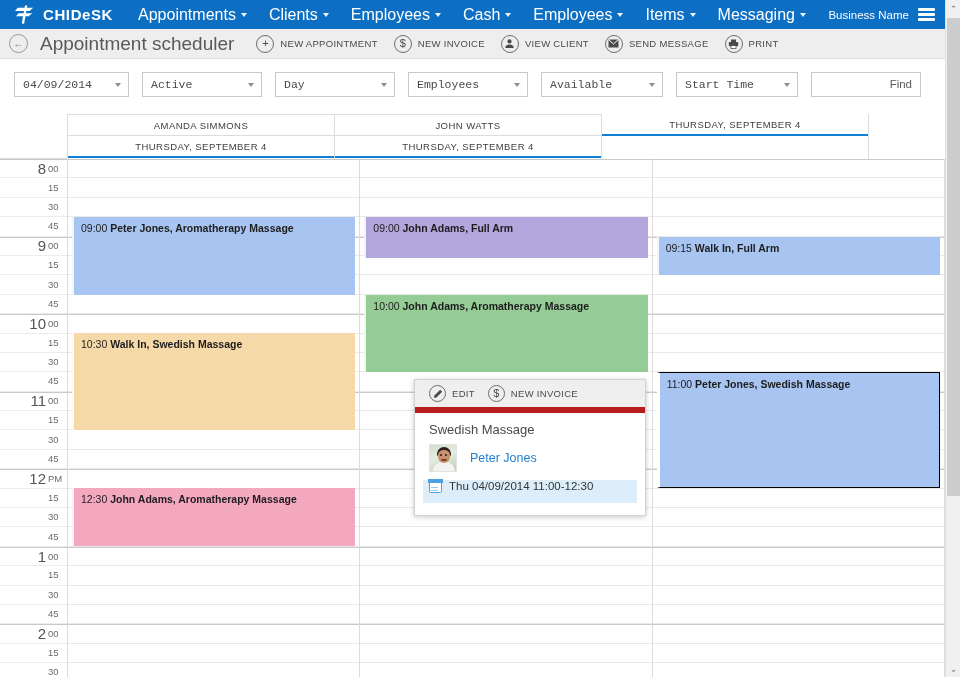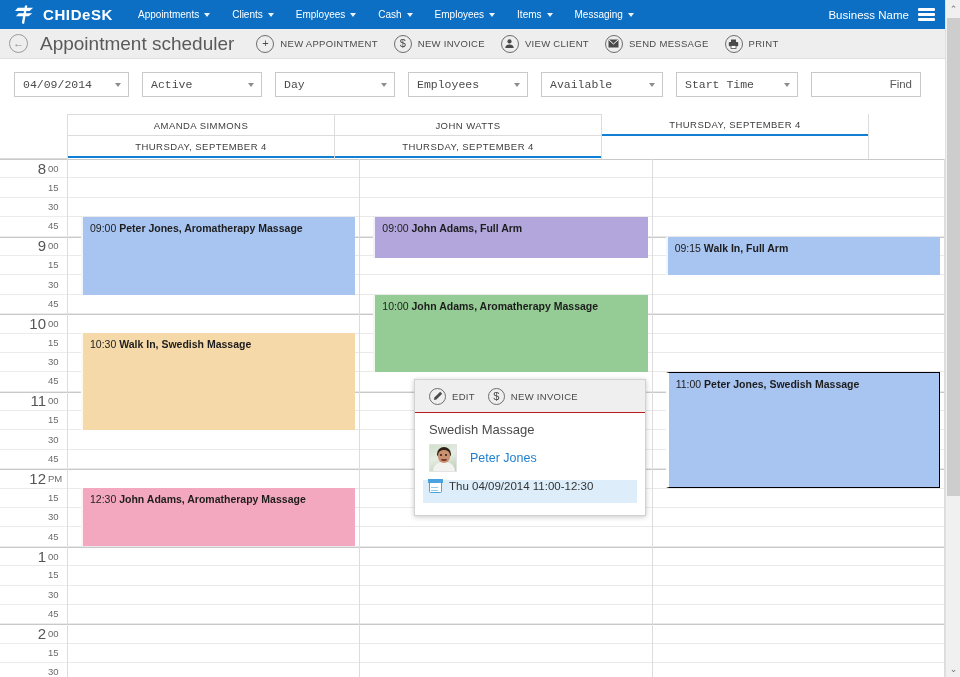--- a/index.html
+++ b/index.html
@@ -19,21 +19,21 @@
     color: #fff;
   }
   .logo-wrap { display: flex; align-items: center; padding: 0 14px 0 14px; }
   .logo-mark { width: 22px; height: 20px; margin-right: 7px; }
   .logo-text {
     font-size: 15px; font-weight: bold; letter-spacing: .6px;
     color: #fff;
   }
   .nav-items { display: flex; align-items: center; }
   .nav-item {
-    font-size: 10px; color: #ffffff; padding: 0 11px;
+    font-size: 16px; color: #ffffff; padding: 0 11px;
     display: flex; align-items: center; cursor: default; white-space: nowrap;
   }
   .caret-down {
     display: inline-block; margin-left: 5px;
     width: 0; height: 0;
     border-left: 3.5px solid transparent;
     border-right: 3.5px solid transparent;
     border-top: 4px solid rgba(255,255,255,.92);
   }
   .nav-right {
@@ -154,38 +154,38 @@
 
   .daycol {
     flex: 1 1 0; position: relative; background: #fff;
     border-right: 1px solid #dcdcdc; border-left: 1px solid #dcdcdc;
     margin-left: -1px;
   }
   .daycol:first-of-type { margin-left: 0; }
   .col-grid { position: absolute; inset: 0; }
 
   .appt {
-    position: absolute; left: 13px; right: 4px;
+    position: absolute; left: 4px; right: 4px;
     border-left: 2px solid rgba(255,255,255,.85);
     padding: 5px 4px 0 7px;
     font-size: 10.5px; color: #1d1d1d; font-weight: bold;
     overflow: hidden; cursor: pointer;
   }
   .appt .a-time { font-weight: normal; }
   .appt.selected { border: 1.6px solid #000; border-left: 3px solid #fff; }
 
   
   .popup {
     position: absolute; left: 414px; top: 379px; width: 232px; height: 137px;
     background: #fff; border: 1px solid #d2d2d2;
     box-shadow: 0 1px 5px rgba(0,0,0,.22);
     z-index: 40;
   }
   .popup-bar {
-    height: 33px; background: #efefef; border-bottom: 1px solid #b91c1c;
+    height: 33px; background: #efefef; border-bottom: 6px solid #b91c1c;
     display: flex; align-items: center; padding-left: 14px;
   }
   .popup-bar .tool-btn { margin-right: 13px; }
   .popup-bar .tool-circle { width: 17px; height: 17px; }
   .popup-title {
     font-size: 13px; color: #4a4a4a; padding: 9px 0 0 14px;
   }
   .popup-client {
     display: flex; align-items: center; padding: 7px 0 0 14px;
   }

